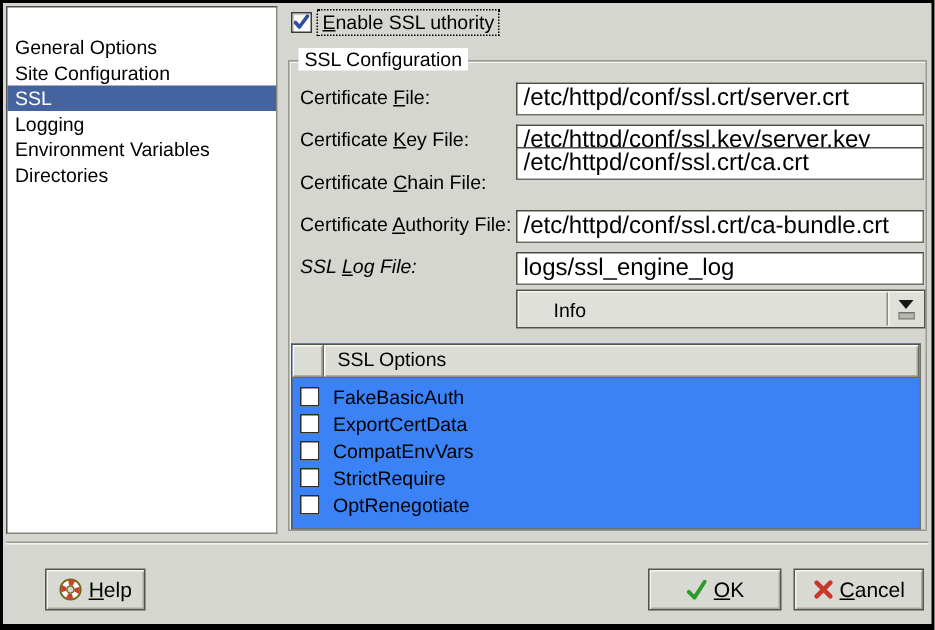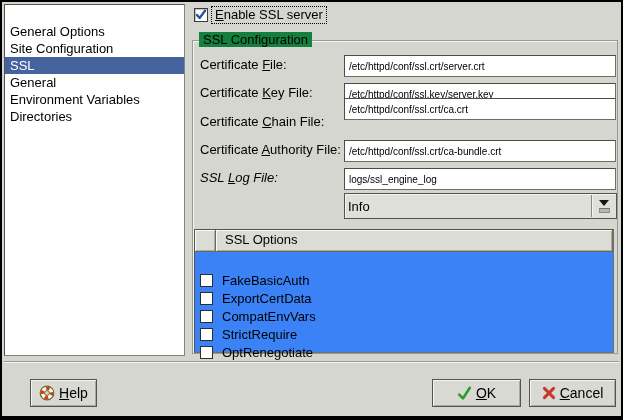--- a/index.html
+++ b/index.html
@@ -52,50 +52,50 @@
 
   
   .frame{
     left:190px;top:38px;width:426px;height:314px;
     box-sizing:border-box;
     border:1px solid #9a9a90;
     box-shadow:inset 1px 1px 0 #f4f4ee;
   }
   .frame-title{
     position:absolute;left:6px;top:-9px;
-    background:#15803d;
+    background:#ffffff;
     padding:0 4px;
     white-space:nowrap;
   }
 
   
   .field-label{left:198px;height:18px;line-height:18px;white-space:nowrap;}
   .entry{
     left:342px;width:272px;height:22px;
     box-sizing:border-box;
     background:#fff;
     border:1px solid #6e6e66;
     border-top-color:#4d4d46;border-left-color:#4d4d46;
     padding:0 4px;
     font-family:"Liberation Sans","DejaVu Sans",sans-serif;
-    font-size:10px;color:#000;
+    font-size:16px;color:#000;
     outline:none;
   }
 
   
   .combo{
     left:342px;top:191px;width:273px;height:26px;
     box-sizing:border-box;
     background:#e0e0da;
     border:1px solid #55534e;
     box-shadow:inset 1px 1px 0 #f4f4ee;
     display:flex;align-items:center;
     cursor:default;
   }
-  .combo-text{padding-left:3px;flex:1;}
+  .combo-text{padding-left:24px;flex:1;}
   .combo-sep{width:1px;height:22px;background:#8a8a82;box-shadow:1px 0 0 #f4f4ee;}
   .combo-arrow{width:24px;display:flex;flex-direction:column;align-items:center;justify-content:center;gap:2px;}
   .combo-arrow .tri{width:0;height:0;border-left:5px solid transparent;border-right:5px solid transparent;border-top:6px solid #161614;}
   .combo-arrow .bar{width:9px;height:3px;background:#b8b8b0;border:1px solid #8e8e86;border-top-color:#74746c;}
 
   
   .opts-table{
     left:192px;top:227px;width:420px;height:124px;
     box-sizing:border-box;
     background:#3b82f6;
@@ -106,21 +106,21 @@
   .th{
     box-sizing:border-box;
     background:#dcdcd6;
     height:22px;line-height:20px;
     border-right:1px solid #69695f;
     border-bottom:1px solid #69695f;
     box-shadow:inset 1px 1px 0 #fbfbf5, inset -1px -1px 0 #aaaaa0;
   }
   .th.col-check{width:21px;}
   .th.col-name{flex:1;padding-left:9px;}
-  .opts-body{padding-top:19px;}
+  .opts-body{padding-top:3px;}
   .opt-row{display:flex;align-items:center;height:18px;cursor:default;}
   .opt-check{
     box-sizing:border-box;
     width:13px;height:13px;margin-left:5px;
     background:#fff;border:1px solid #2e2e28;
   }
   .opt-label{margin-left:9px;white-space:nowrap;}
 
   
   .separator{
@@ -144,33 +144,33 @@
 </style>
 </head>
 <body>
 
 <div class="window">
 
   <div class="abs listbox">
     <div class="list-item">General Options</div>
     <div class="list-item">Site Configuration</div>
     <div class="list-item selected">SSL</div>
-    <div class="list-item">General</div>
+    <div class="list-item">Logging</div>
     <div class="list-item">Environment Variables</div>
     <div class="list-item">Directories</div>
   </div>
 
   <div class="abs checkbox" style="left:192px;top:6px;">
     <span class="icon">
       <svg width="12" height="12" viewBox="0 0 12 12">
           <path d="M2 6 L4.6 9 L10 1.8" fill="none" stroke="#2d4f9e" stroke-width="2.4" stroke-linecap="round" stroke-linejoin="round"></path>
         </svg>
     </span>
   </div>
-  <div class="abs enable-label"><span class="mn">E</span><span>nable SSL server</span></div>
+  <div class="abs enable-label"><span class="mn">E</span><span>nable SSL uthority</span></div>
 
   <div class="abs frame">
     <span class="frame-title">SSL Configuration</span>
   </div>
 
   <div class="abs field-label" style="top:82px;"><span>Certificate </span><span class="mn">K</span><span>ey File:</span></div>
   <div class="abs field-label" style="top:54px;"><span>Certificate </span><span class="mn">F</span><span>ile:</span></div>
   <div class="abs field-label" style="top:111px;"><span>Certificate </span><span class="mn">C</span><span>hain File:</span></div>
   <div class="abs field-label" style="top:139px;"><span>Certificate </span><span class="mn">A</span><span>uthority File:</span></div>
   <div class="abs field-label" style="top:167px;font-style:italic;"><span>SSL </span><span class="mn">L</span><span>og File:</span></div>

